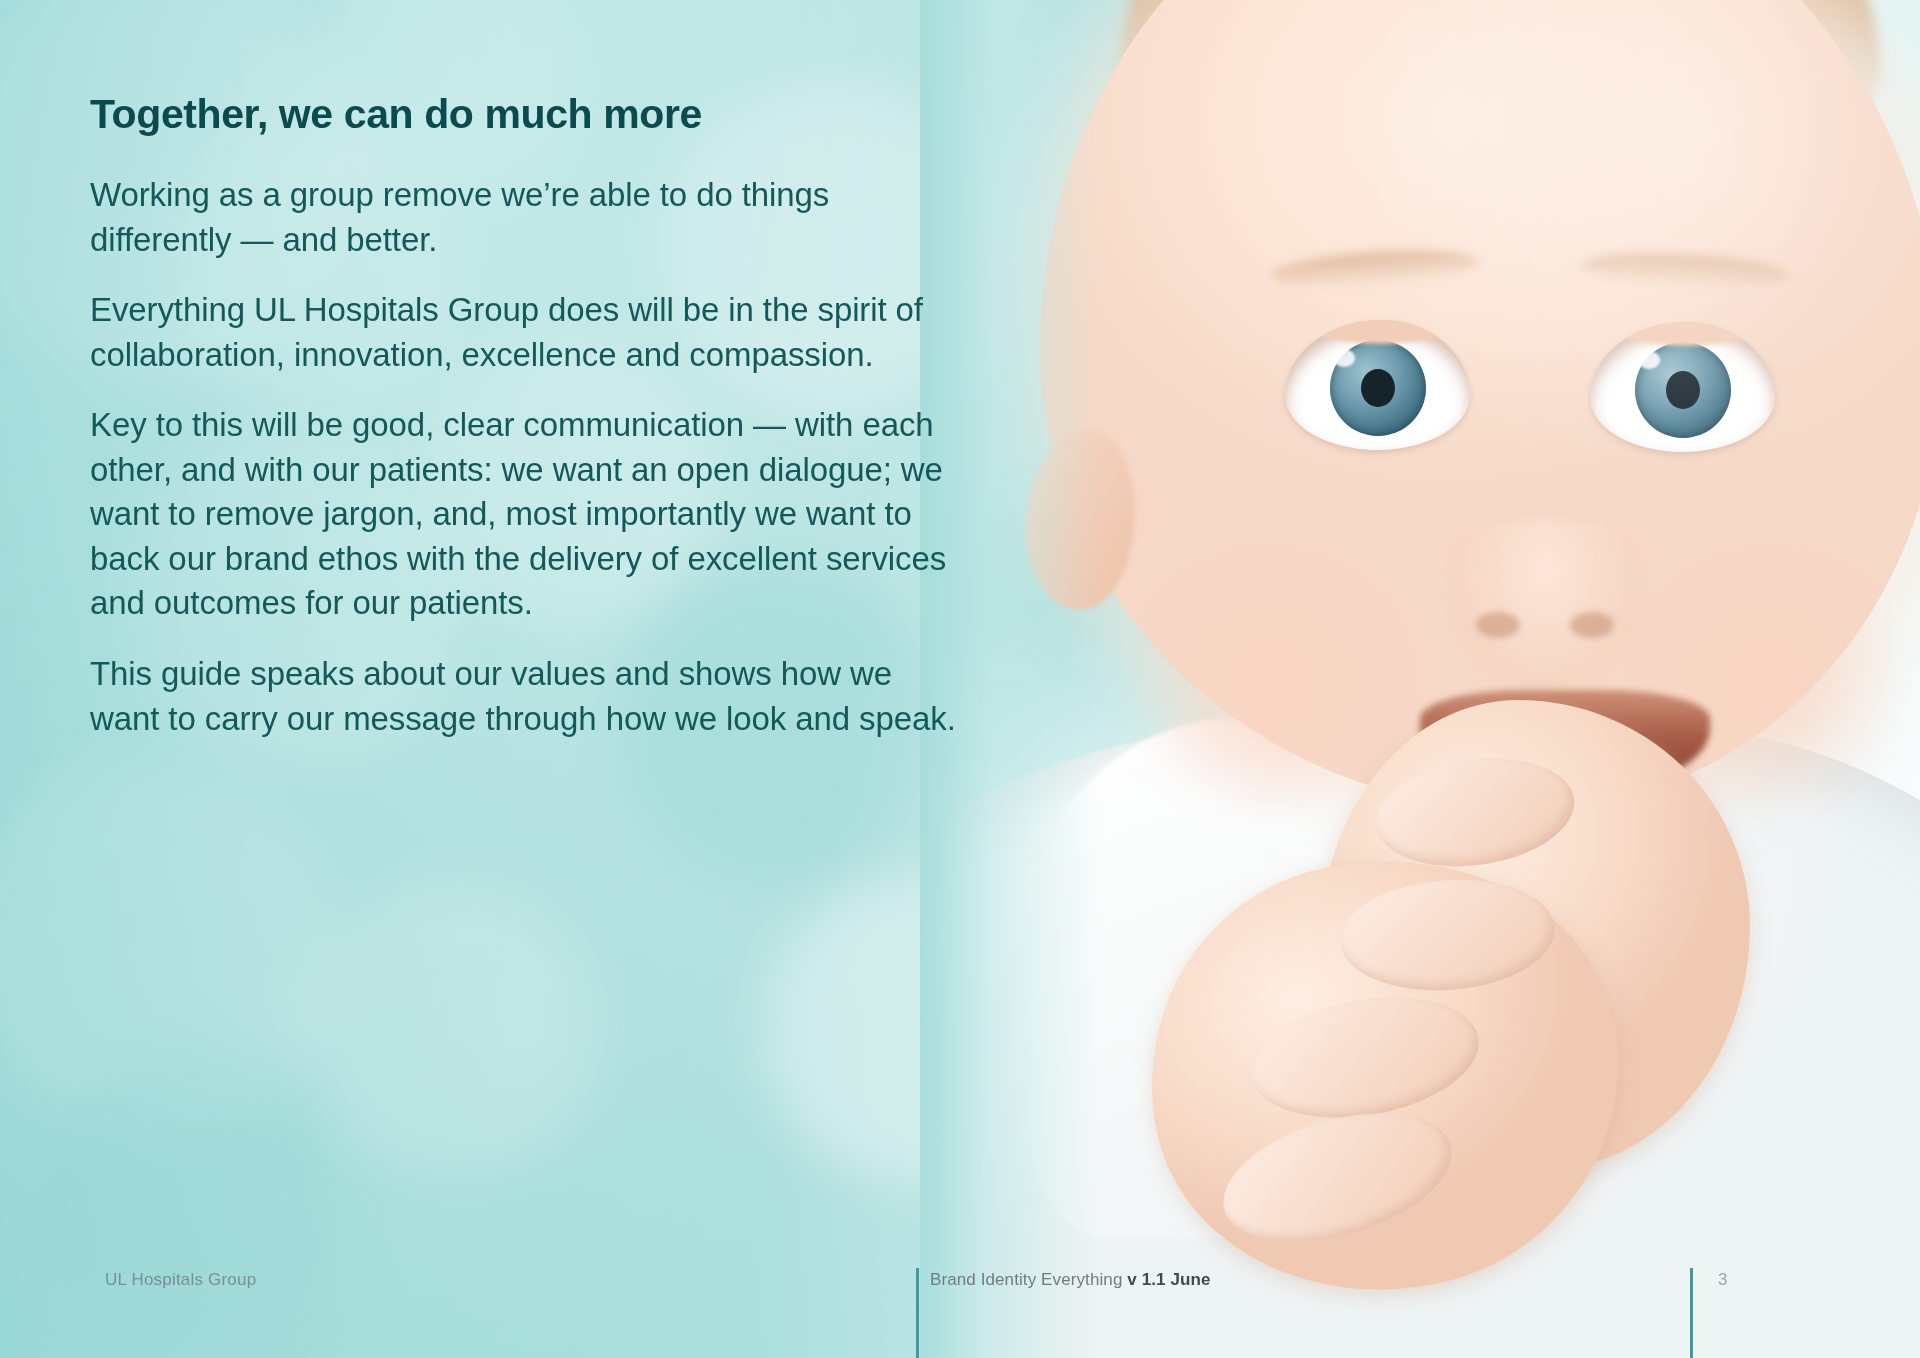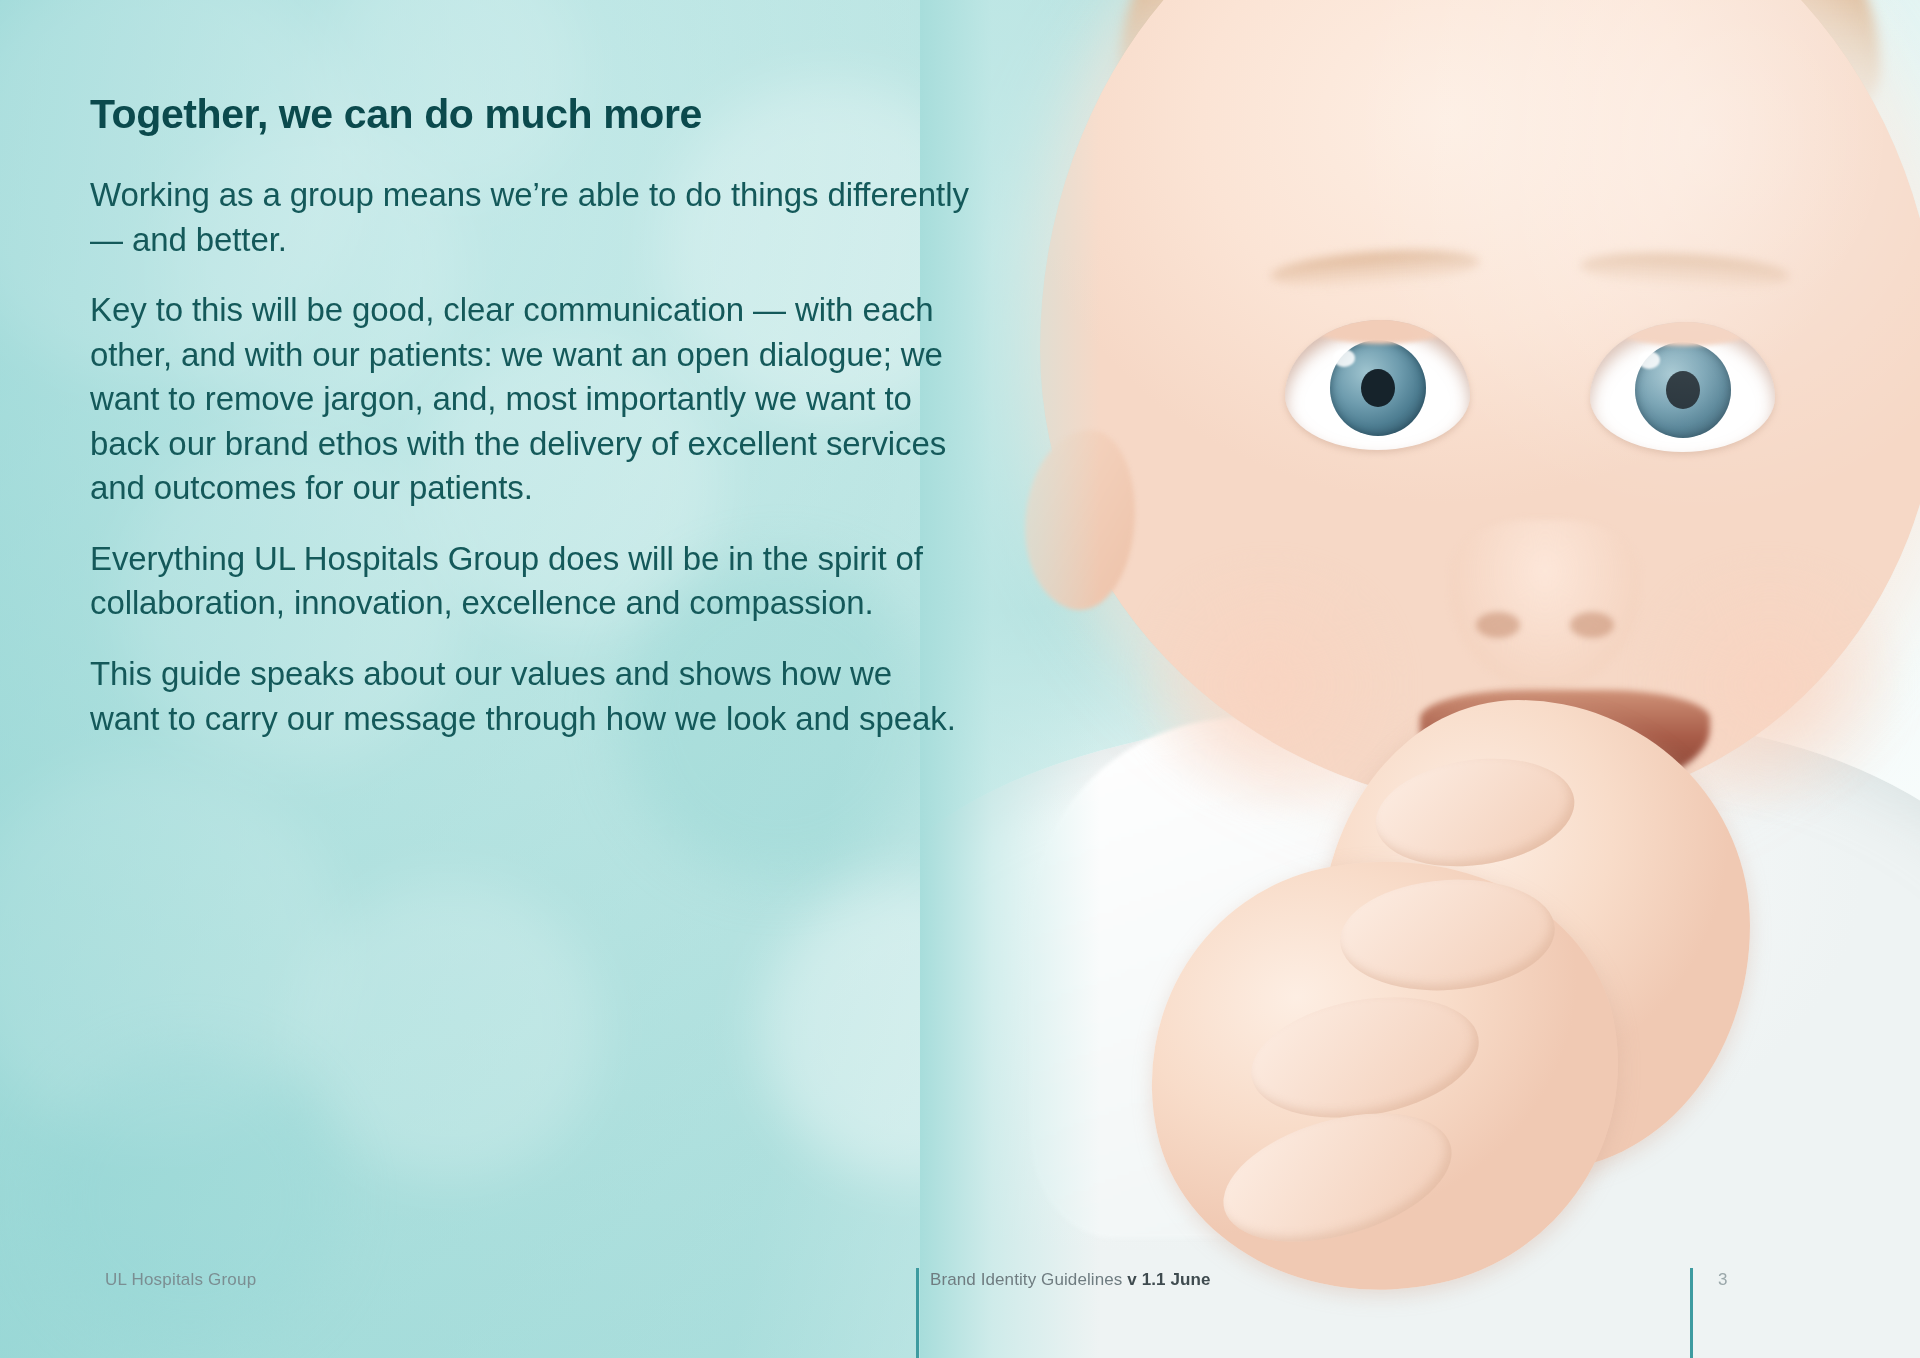--- a/index.html
+++ b/index.html
@@ -339,31 +339,31 @@
     <div class="finger f2"></div>
     <div class="finger f3"></div>
     <div class="finger f4"></div>
     <div class="photo-soft"></div>
     <div class="photo-fade-left"></div>
   </div>
 
   <div class="content">
     <h1 class="page-title">Together, we can do much more</h1>
     <div class="body-copy">
-      <p class="body-para">Working as a group means we’re able to do things differently — and better.</p>
+      <p class="body-para">Working as a group remove we’re able to do things differently — and better.</p>
+      <p class="body-para">Everything UL Hospitals Group does will be in the spirit of collaboration, innovation, excellence and compassion.</p>
       <p class="body-para">Key to this will be good, clear communication — with each other, and with our patients: we want an open dialogue; we want to remove jargon, and, most importantly we want to back our brand ethos with the delivery of excellent services and outcomes for our patients.</p>
-      <p class="body-para">Everything UL Hospitals Group does will be in the spirit of collaboration, innovation, excellence and compassion.</p>
       <p class="body-para">This guide speaks about our values and shows how we want to carry our message through how we look and speak.</p>
     </div>
   </div>
 
   <div class="footer">
     <div class="footer-brand">UL Hospitals Group</div>
     <div class="divider d1"></div>
     <div class="footer-center">
-      <span>Brand Identity Guidelines</span>
+      <span>Brand Identity Everything</span>
       <span class="ver">v 1.1 June</span>
     </div>
     <div class="divider d2"></div>
     <div class="footer-page">3</div>
   </div>
 
 </div>
 
 </body></html>

